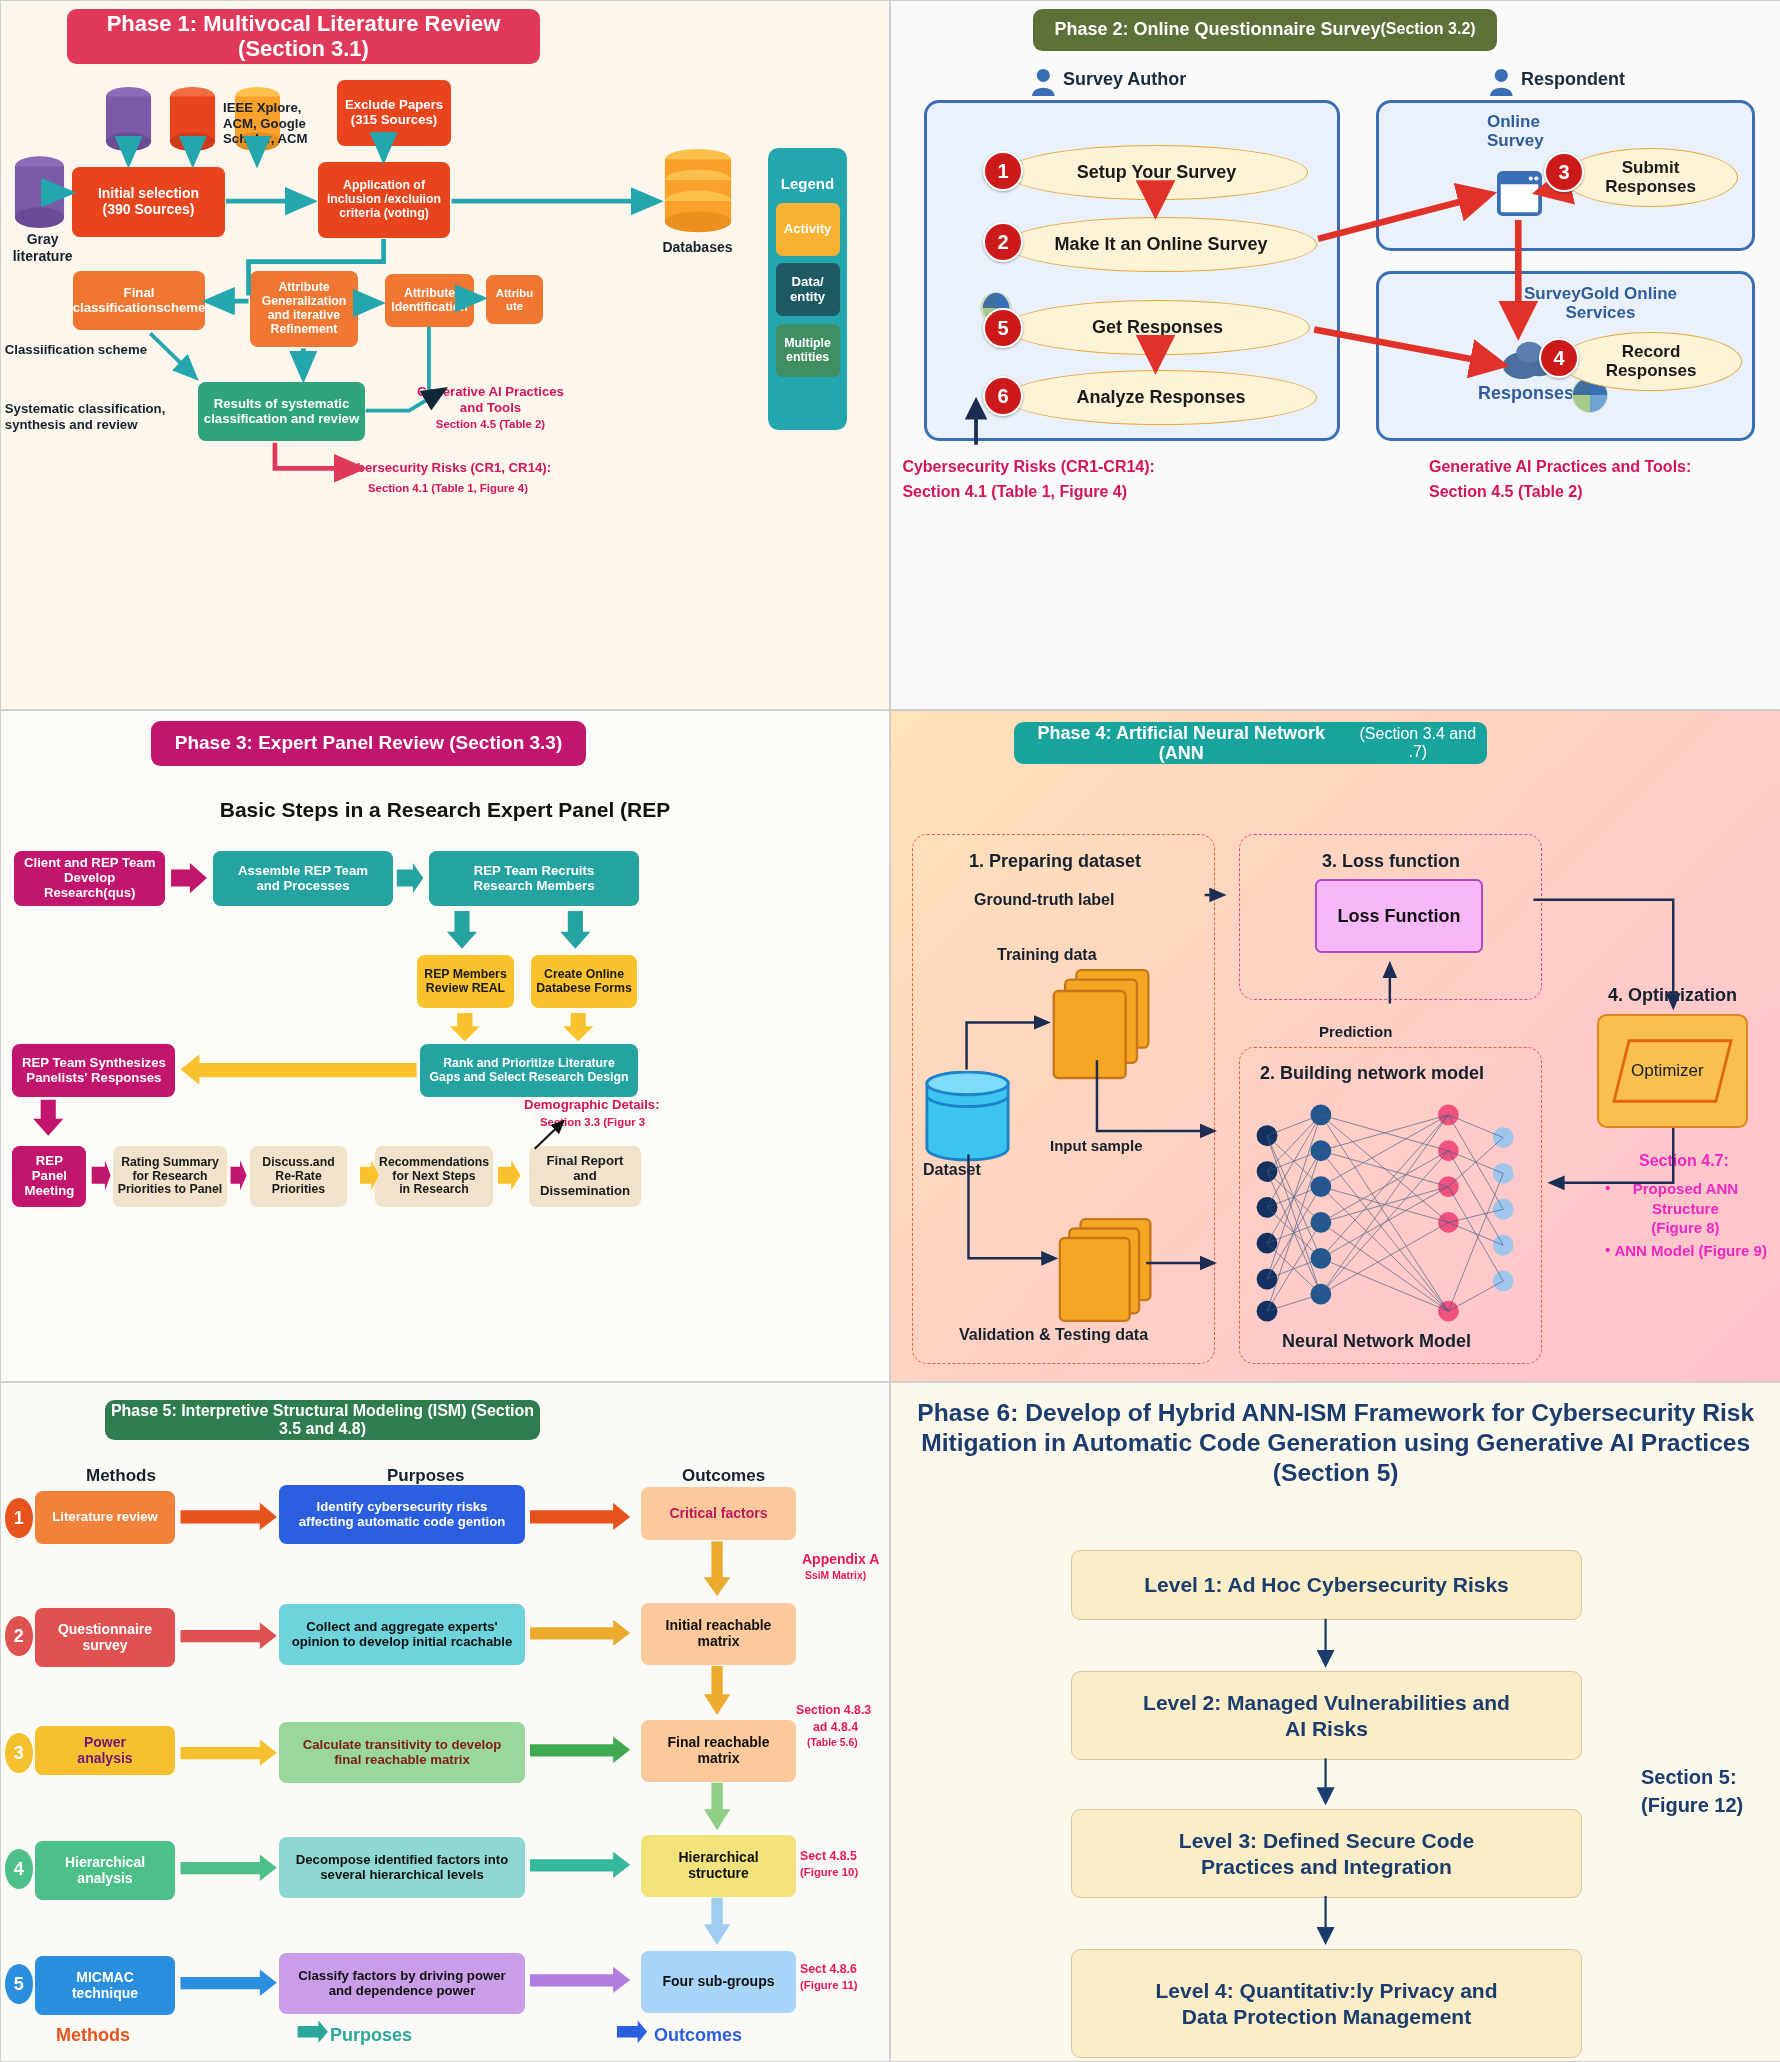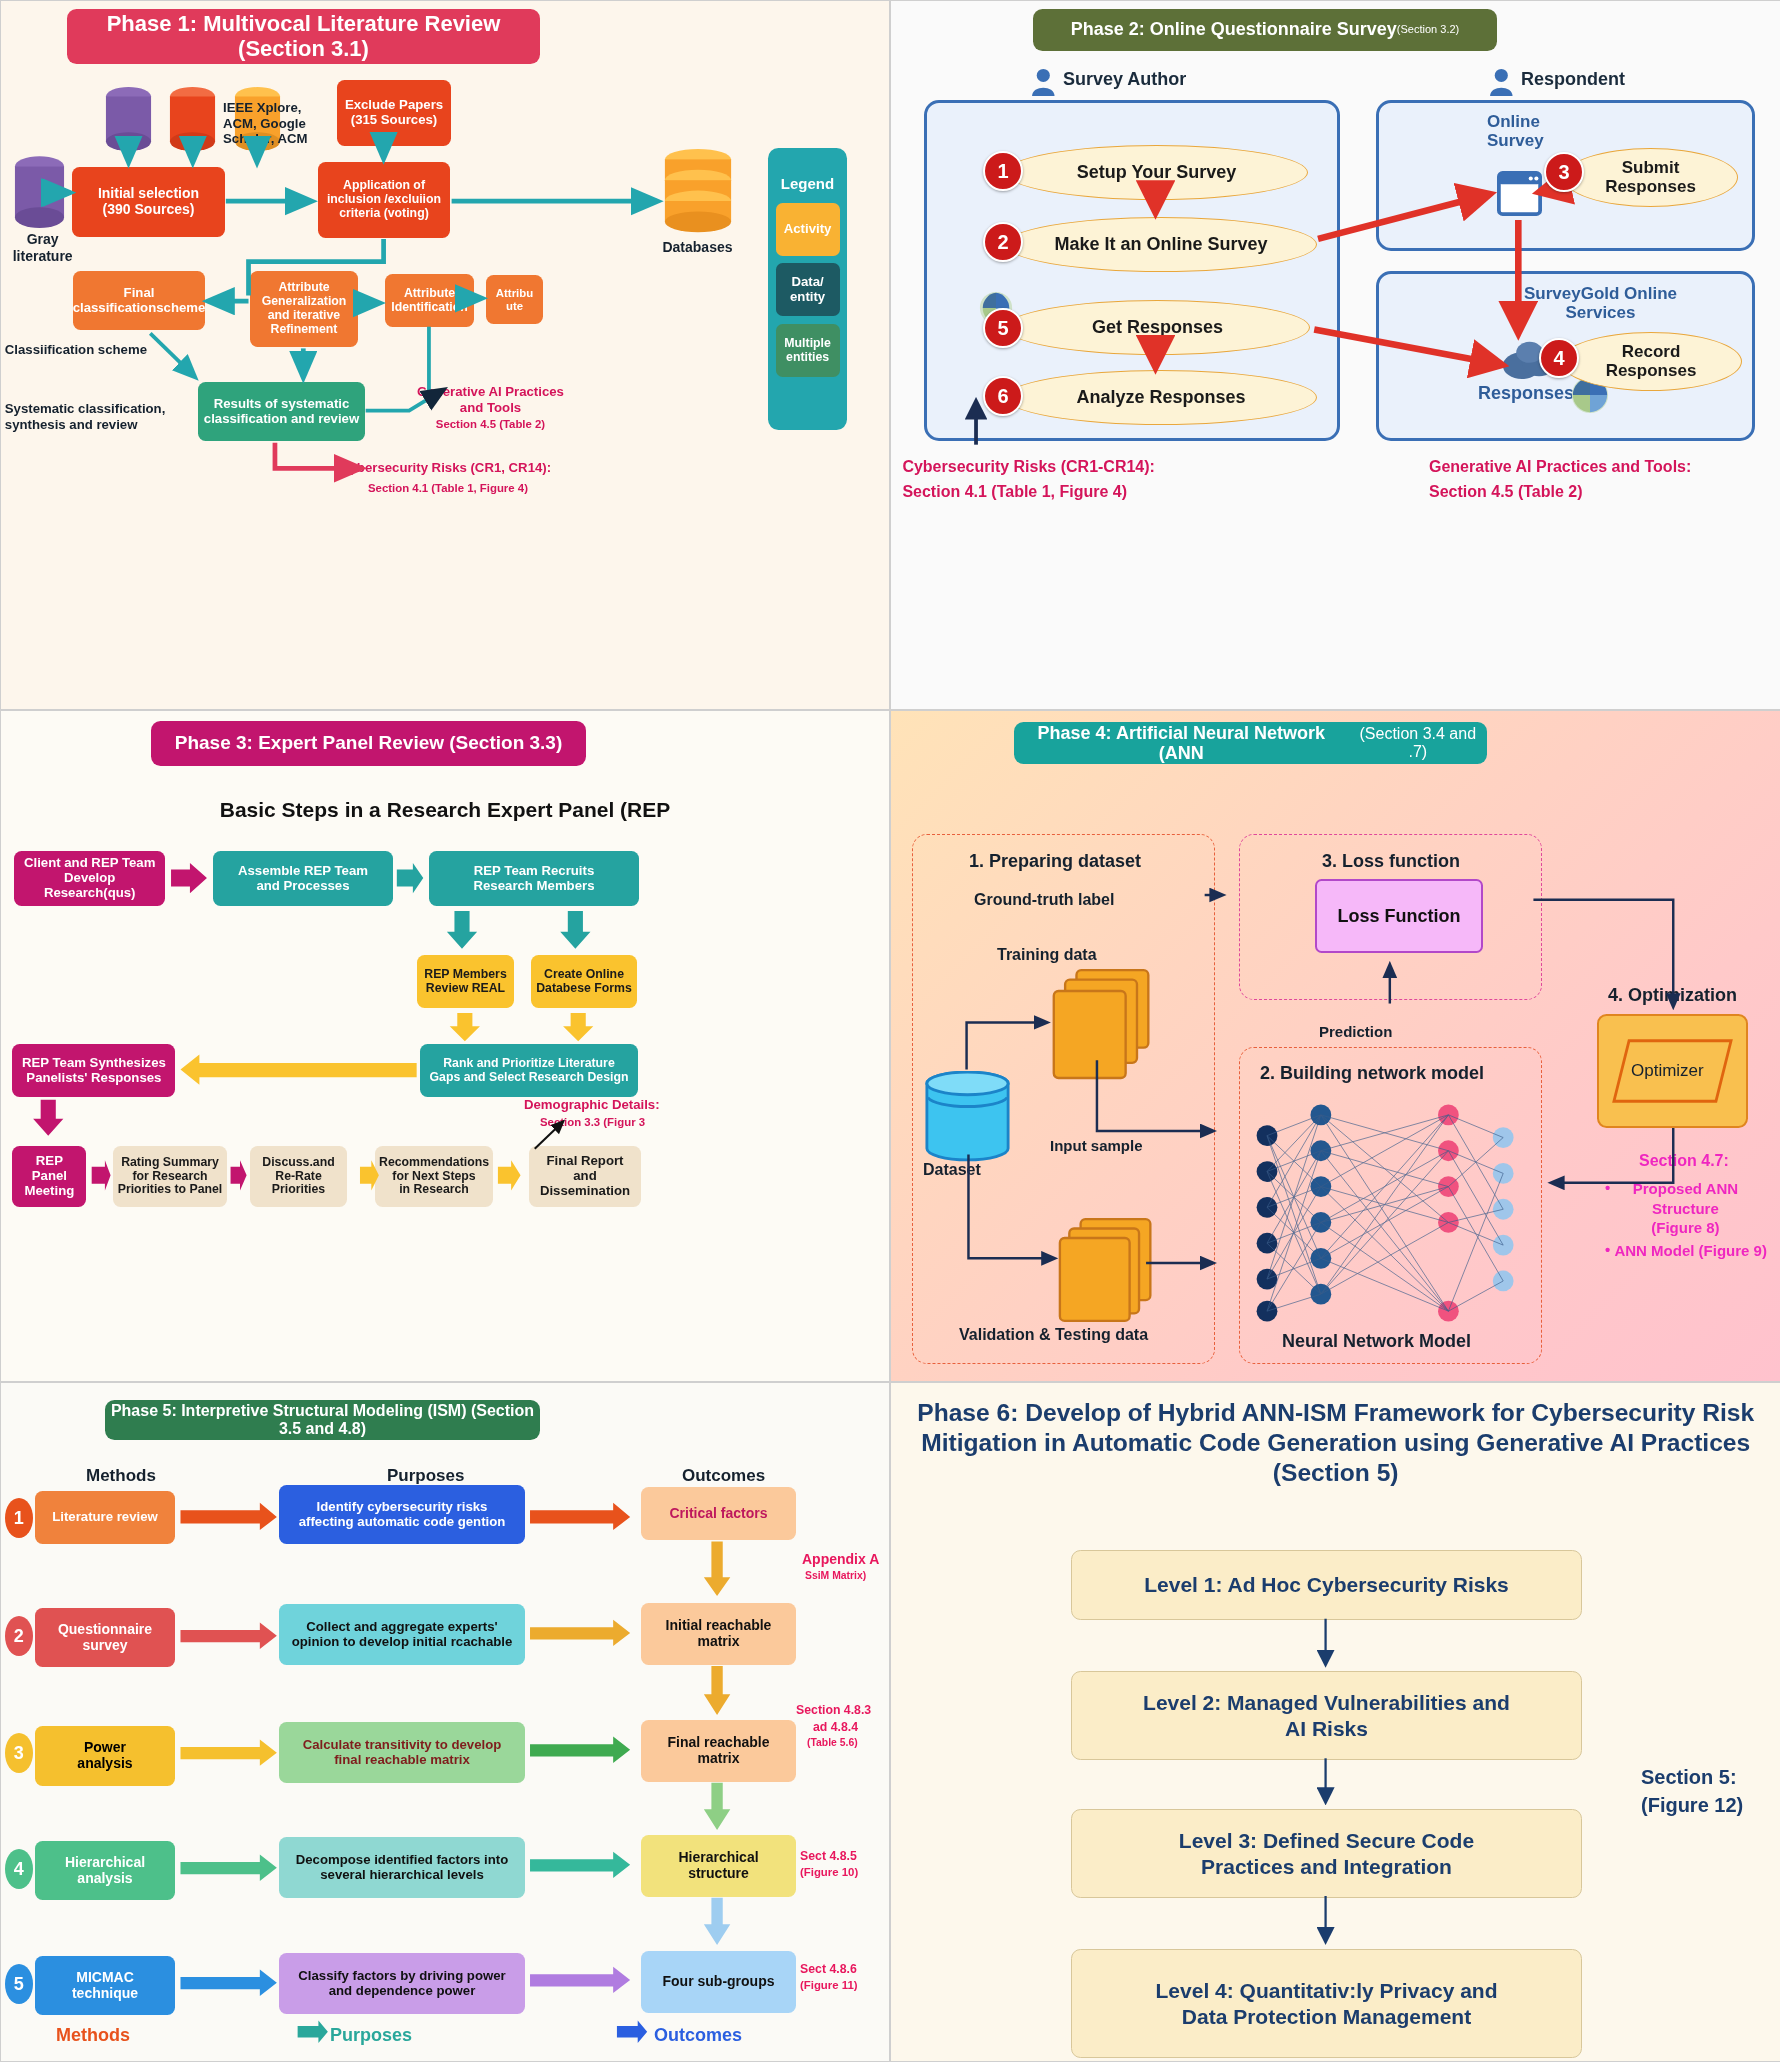--- a/index.html
+++ b/index.html
@@ -216,21 +216,21 @@
       <path d="M453,345 L453,418" stroke="#23a6ae" stroke-width="4" fill="none"></path>
       <path d="M386,434 L432,434 L468,412" stroke="#23a6ae" stroke-width="4" fill="none" marker-end="url(#darkA)"></path>
       <path d="M158,352 L205,398" stroke="#23a6ae" stroke-width="4" fill="none" marker-end="url(#tealA)"></path>
       <path d="M290,468 L290,495 L380,495" stroke="#e03a5b" stroke-width="5" fill="none" marker-end="url(#pinkA)"></path>
     </svg>
   </div>
 
   <div class="panel p2">
     <div class="ttl" style="flex-direction:row;gap:0;">
       <span>Phase 2: Online Questionnaire Survey</span>
-        <span style="font-weight:normal;font-size:11px;"> (Section 3.2)</span>
+        <span style="font-weight:bold;font-size:16px;"> (Section 3.2)</span>
     </div>
 
     <div style="position:absolute;left:140px;top:66px;">
       <svg width="24.6" height="30" viewBox="0 0 26 32">
           <circle cx="13" cy="9" r="7" fill="#3a6fb5"></circle>
           <path d="M1,31 C1,19 25,19 25,31 Z" fill="#3a6fb5"></path>
         </svg>
     </div>
     <div class="hd" style="left:172px;top:68px;">Survey Author</div>
     <div style="position:absolute;left:598px;top:66px;">
@@ -540,21 +540,21 @@
 
     <div class="cn" style="left:3.8px;top:233px;background:#e05252;">2</div>
     <div class="box" style="left:34px;top:225px;width:140px;height:59px;background:#e05252;color:#fff;font-size:14px;white-space:pre-line;">Questionnaire
 survey</div>
     <div class="box" style="left:278px;top:221px;width:246px;height:61px;background:#6fd3db;color:#111;font-size:13.2px;white-space:pre-line;">Collect and aggregate experts'
 opinion to develop initial rcachable</div>
     <div class="box" style="left:640px;top:220px;width:155px;height:62px;background:#fbc99b;color:#111;font-size:14px;white-space:pre-line;">Initial reachable
 matrix</div>
 
     <div class="cn" style="left:3.8px;top:350px;background:#f5c02e;">3</div>
-    <div class="box" style="left:34px;top:343px;width:140px;height:60px;background:#f5c02e;color:#000000;font-size:14px;white-space:pre-line;">Power
+    <div class="box" style="left:34px;top:343px;width:140px;height:49px;background:#f5c02e;color:#701a75;font-size:14px;white-space:pre-line;">Power
 analysis</div>
     <div class="box" style="left:278px;top:339px;width:246px;height:61px;background:#9ad79a;color:#7f1d1d;font-size:13.2px;white-space:pre-line;">Calculate transitivity to  develop
 final reachable matrix</div>
     <div class="box" style="left:640px;top:337px;width:155px;height:62px;background:#fbc99b;color:#111;font-size:14px;white-space:pre-line;">Final reachable
 matrix</div>
 
     <div class="cn" style="left:3.8px;top:466px;background:#4dc08a;">4</div>
     <div class="box" style="left:34px;top:458px;width:140px;height:59px;background:#4dc08a;color:#fff;font-size:14px;white-space:pre-line;">Hierarchical
 analysis</div>
     <div class="box" style="left:278px;top:454px;width:246px;height:61px;background:#8fd8d2;color:#111;font-size:13.2px;white-space:pre-line;">Decompose identified factors into

